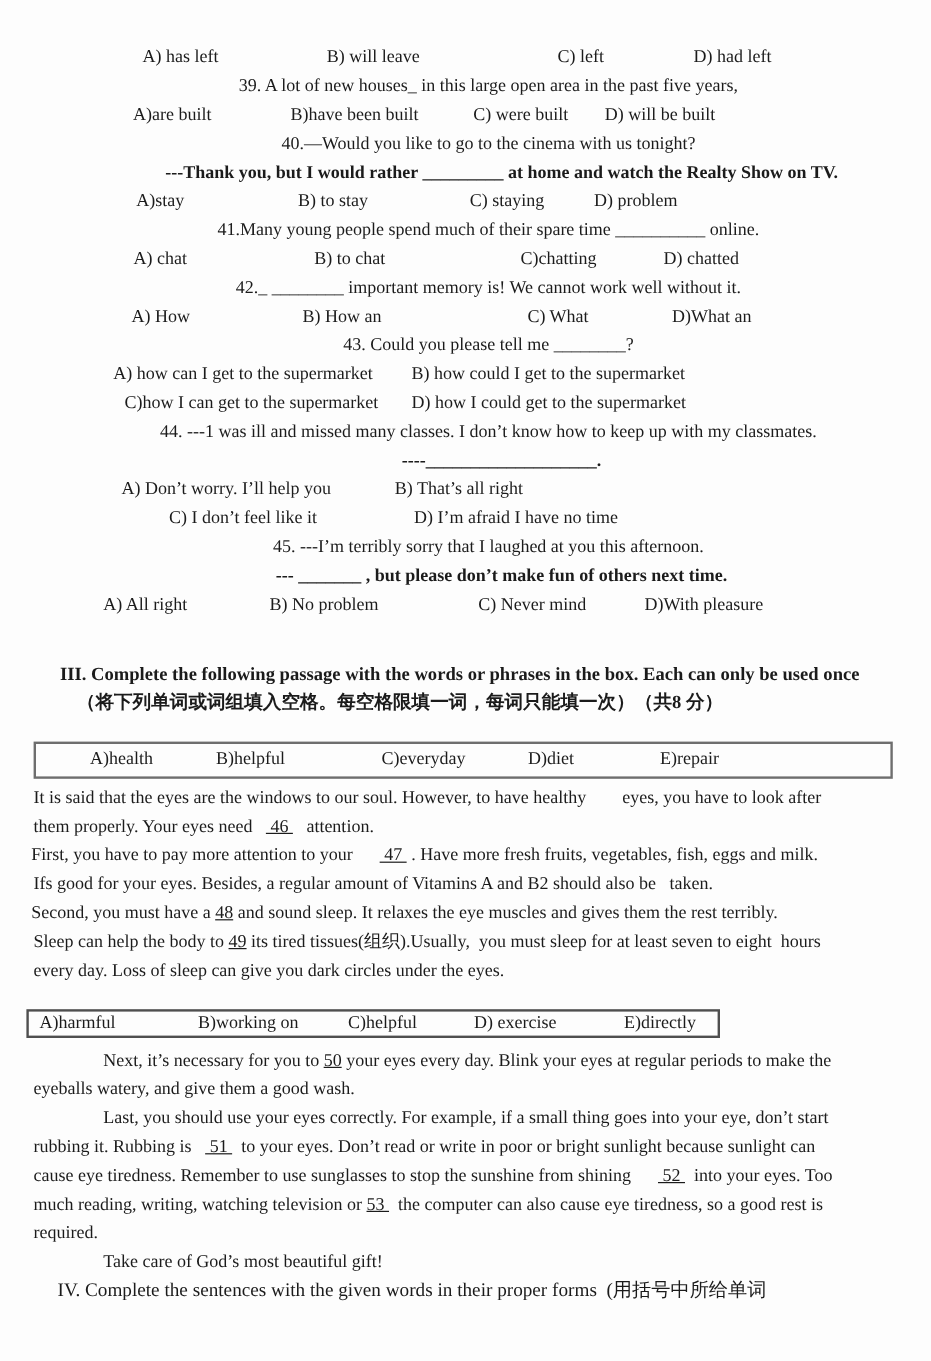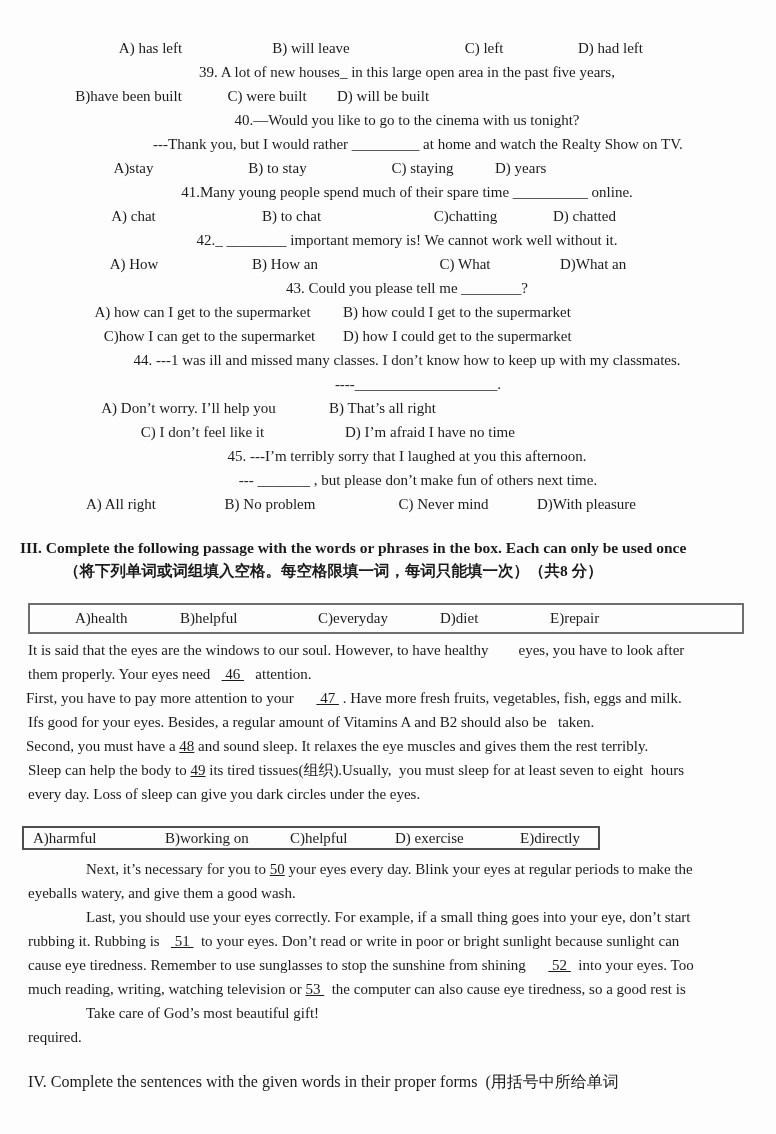--- a/index.html
+++ b/index.html
@@ -5,36 +5,36 @@
   html,body{margin:0;padding:0;}
   body{
     width:776px;height:1134px;
     background:#fdfdfd;color:#1b1b1b;
     font-family:"Liberation Serif","DejaVu Serif",serif;
     overflow:hidden;
   }
   .page{padding-top:36px;}
   .line{font-size:15px;line-height:24px;white-space:pre;text-align:center;}
   .stem{padding-left:38px;}
-  .reply{padding-left:60px;}
+  .reply{padding-left:60px;font-weight:bold;}
   .opts{display:flex;}
   .opts span{white-space:pre;}
   
   .r38{padding-left:69px}.r38 .c1{width:163px}.r38 .c2{width:158px}.r38 .c3{width:188px}
   .r39{padding-left:60px}.r39 .c1{width:167px}.r39 .c2{width:137px}.r39 .c3{width:140px}
   .r40{padding-left:62px}.r40 .c1{width:143px}.r40 .c2{width:145px}.r40 .c3{width:145px}
   .r41{padding-left:62px}.r41 .c1{width:143px}.r41 .c2{width:173px}.r41 .c3{width:175px}
   .r42{padding-left:68px}.r42 .c1{width:132px}.r42 .c2{width:170px}.r42 .c3{width:190px}
   .r43a{padding-left:62px}.r43a .c1{width:281px}
   .r43b{padding-left:76px}.r43b .c1{width:267px}
   .r44a{padding-left:48px}.r44a .c1{width:281px}
   .r44b{padding-left:60px}.r44b .c1{width:285px}
   .r45{padding-left:52px}.r45 .c1{width:138px}.r45 .c2{width:160px}.r45 .c3{width:187px}
 
-  .h3{margin-top:20px;padding-left:20px;font-weight:bold;font-size:15.5px;line-height:23px;white-space:pre;}
+  .h3{margin-top:35px;padding-left:50px;font-weight:bold;font-size:15.5px;line-height:23px;white-space:pre;}
   .h3zh{padding-left:64px;font-weight:bold;font-size:15.5px;line-height:23px;white-space:pre;}
 
   .wordbox1{
     margin:21px 0 4px 28px;width:716px;box-sizing:border-box;
     border:2px solid #6e6e6e;
     display:flex;font-size:15px;line-height:27px;
     padding-left:45px;white-space:pre;
   }
   .wordbox1 .c1{width:105px}.wordbox1 .c2{width:138px}.wordbox1 .c3{width:122px}.wordbox1 .c4{width:110px}
   .wordbox2{
@@ -44,48 +44,49 @@
     padding-left:9px;white-space:pre;
   }
   .wordbox2 .c1{width:132px}.wordbox2 .c2{width:125px}.wordbox2 .c3{width:105px}.wordbox2 .c4{width:125px}
 
   .pline{padding-left:28px;font-size:15px;line-height:24px;white-space:pre;}
   .pline span{white-space:pre;}
   .pline.ind1{padding-left:26px;}
   .pline.ind2{padding-left:86px;}
   .blank{text-decoration:underline;}
 
-  .h4{margin-top:21px;padding-left:28px;font-size:16px;line-height:24px;white-space:pre;}
+  .h4{padding-left:48px;font-size:16px;line-height:24px;white-space:pre;}
 </style>
 </head>
 <body>
 
 <div class="page">
 
   <div class="line opts r38">
     <span class="c1">A) has left</span>
     <span class="c2">B) will leave</span>
     <span class="c3">C) left</span>
     <span>D) had left</span>
   </div>
 
   <div class="line stem">39. A lot of new houses_ in this large open area in the past five years,</div>
   <div class="line opts r39">
+    <span class="c1">A)are built</span>
     <span class="c2">B)have been built</span>
     <span class="c3">C) were built</span>
     <span>D) will be built</span>
   </div>
 
   <div class="line stem">40.—Would you like to go to the cinema with us tonight?</div>
   <div class="line reply">---Thank you, but I would rather _________ at home and watch the Realty Show on TV.</div>
   <div class="line opts r40">
     <span class="c1">A)stay</span>
     <span class="c2">B) to stay</span>
     <span class="c3">C) staying</span>
-    <span>D) years</span>
+    <span>D) problem</span>
   </div>
 
   <div class="line stem">41.Many young people spend much of their spare time __________ online.</div>
   <div class="line opts r41">
     <span class="c1">A) chat</span>
     <span class="c2">B) to chat</span>
     <span class="c3">C)chatting</span>
     <span>D) chatted</span>
   </div>
 
@@ -153,18 +154,18 @@
     <span class="c4">D) exercise</span>
     <span>E)directly</span>
   </div>
 
   <div class="pline ind2"><span>Next, it’s necessary for you to </span><span class="blank">50</span><span> your eyes every day. Blink your eyes at regular periods to make the</span></div>
   <div class="pline">eyeballs watery, and give them a good wash.</div>
   <div class="pline ind2">Last, you should use your eyes correctly. For example, if a small thing goes into your eye, don’t start</div>
   <div class="pline"><span>rubbing it. Rubbing is   </span><span class="blank"> 51 </span><span>  to your eyes. Don’t read or write in poor or bright sunlight because sunlight can</span></div>
   <div class="pline"><span>cause eye tiredness. Remember to use sunglasses to stop the sunshine from shining      </span><span class="blank"> 52 </span><span>  into your eyes. Too</span></div>
   <div class="pline"><span>much reading, writing, watching television or </span><span class="blank">53 </span><span>  the computer can also cause eye tiredness, so a good rest is</span></div>
+  <div class="pline">required.</div>
   <div class="pline ind2">Take care of God’s most beautiful gift!</div>
-  <div class="pline">required.</div>
 
   <div class="h4">IV. Complete the sentences with the given words in their proper forms  (用括号中所给单词</div>
 
 </div>
 
 </body></html>

